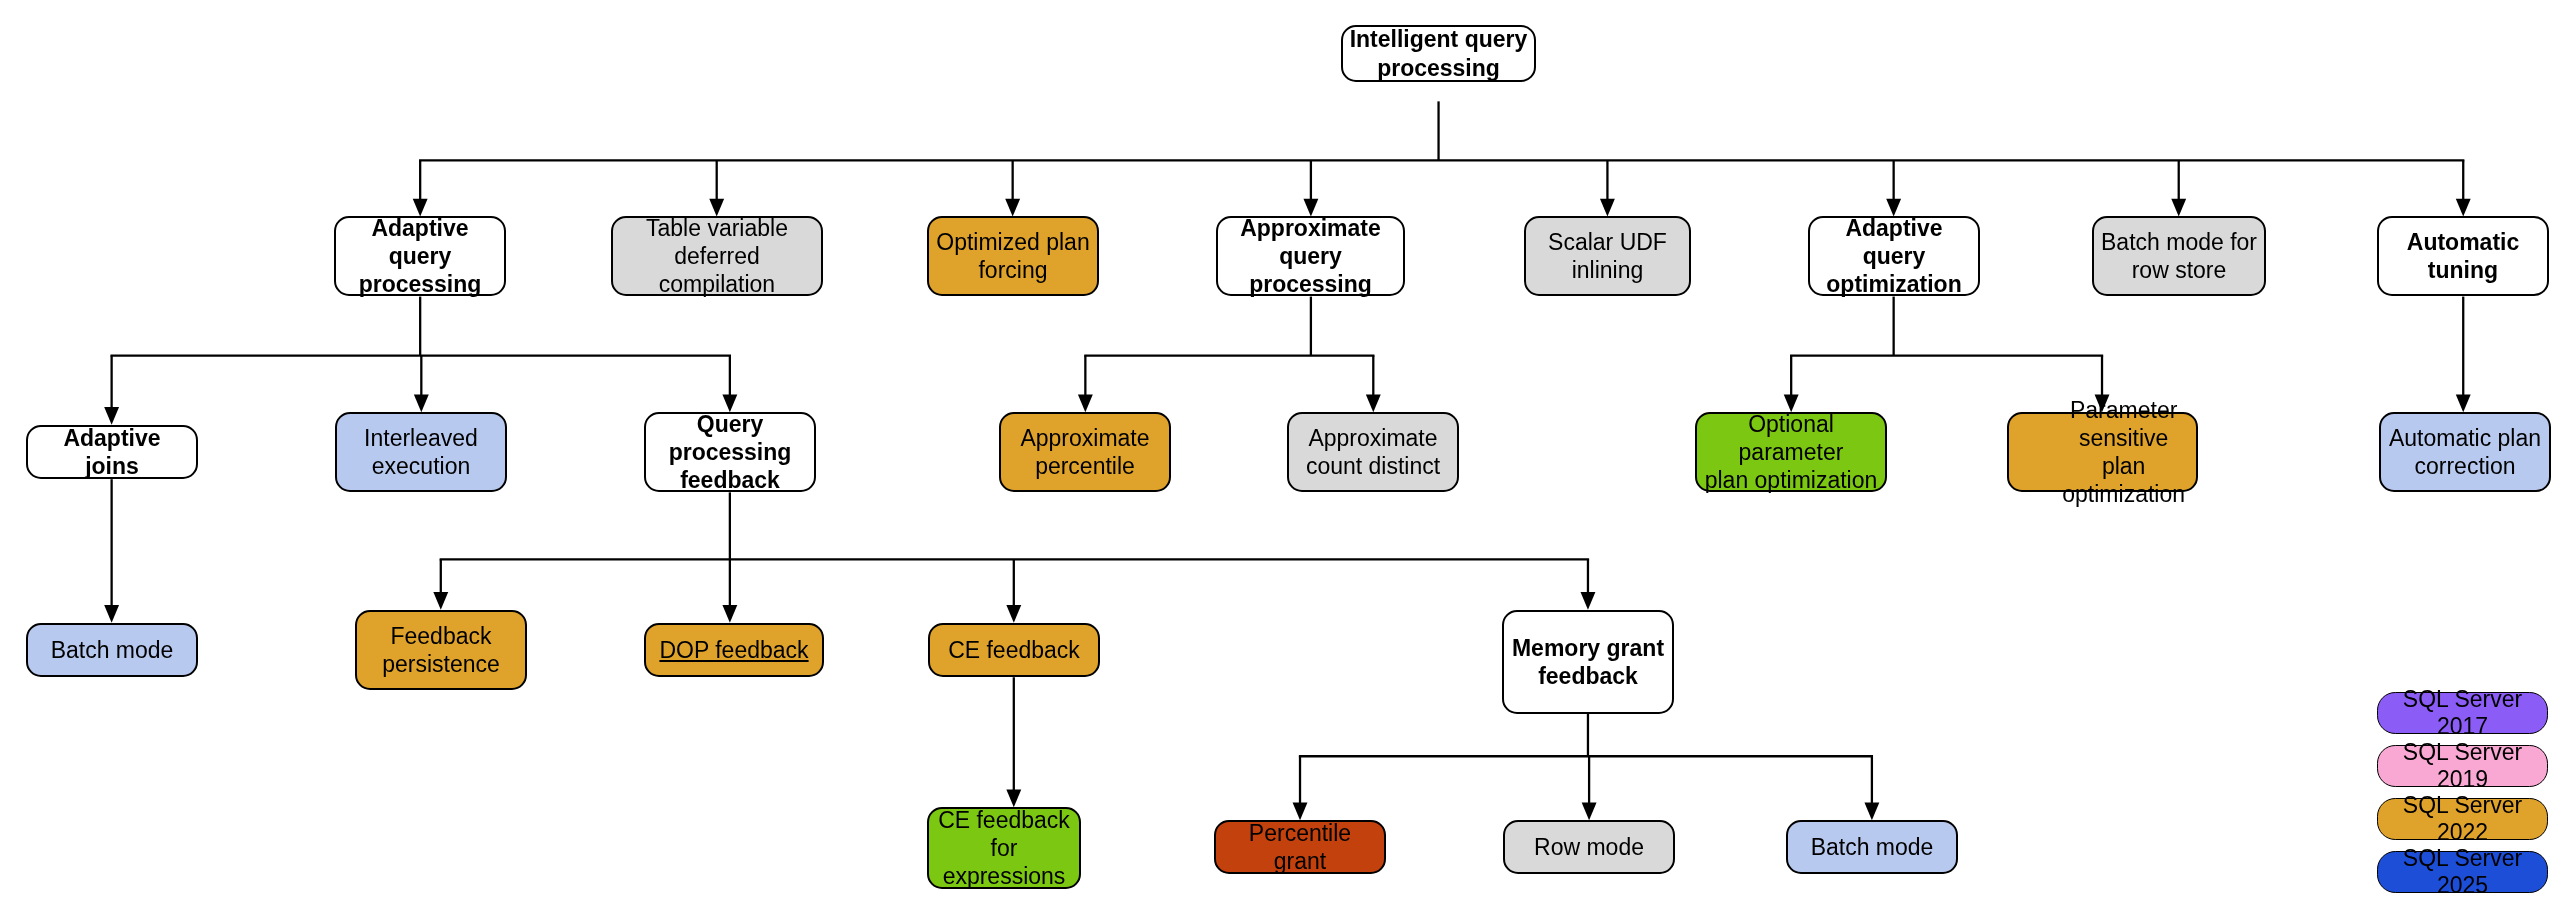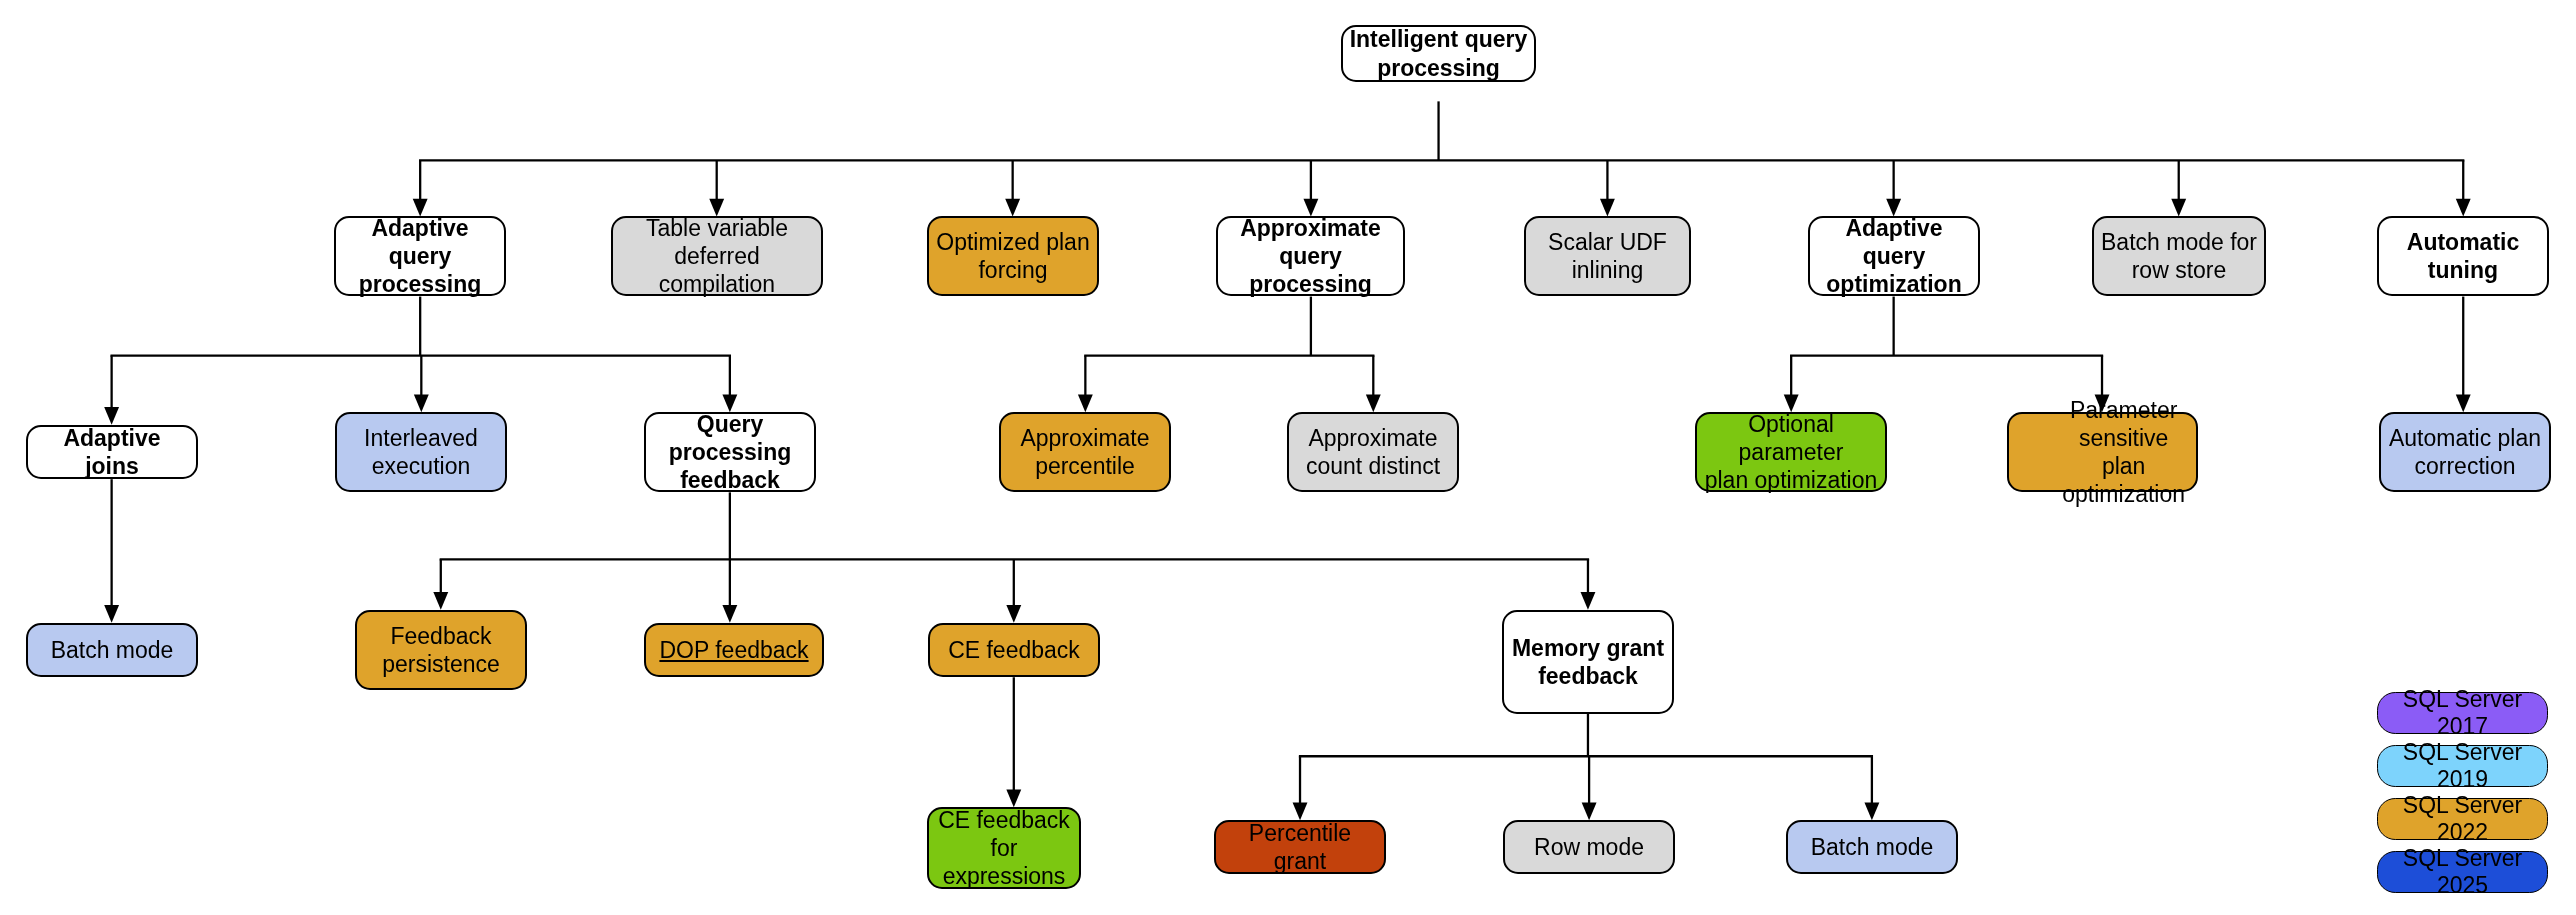--- a/index.html
+++ b/index.html
@@ -143,18 +143,18 @@
       <div class="node bold" style="left: 1502px; top: 610px; width: 172px; height: 104px; background: rgb(255, 255, 255);">Memory grant
 feedback</div>
       <div class="node" style="left: 927px; top: 807px; width: 154px; height: 82px; background: rgb(124, 199, 17);">CE feedback for
 expressions</div>
       <div class="node" style="left: 1214px; top: 820px; width: 172px; height: 54px; background: #c2410c;">Percentile grant</div>
       <div class="node" style="left: 1503px; top: 820px; width: 172px; height: 54px; background: rgb(217, 217, 217);">Row mode</div>
       <div class="node" style="left: 1786px; top: 820px; width: 172px; height: 54px; background: rgb(184, 201, 240);">Batch mode</div>
     </div>
   <div id="legend">
       <div class="legend-item" style="left: 2377px; top: 692px; width: 171px; height: 42px; background: #8b5cf6;">SQL Server 2017</div>
-      <div class="legend-item" style="left: 2377px; top: 745px; width: 171px; height: 42px; background: #7dd3fc;">SQL Server 2019</div>
+      <div class="legend-item" style="left: 2377px; top: 745px; width: 171px; height: 42px; background: #f9a8d4;">SQL Server 2019</div>
       <div class="legend-item" style="left: 2377px; top: 798px; width: 171px; height: 42px; background: rgb(223, 163, 43);">SQL Server 2022</div>
       <div class="legend-item" style="left: 2377px; top: 851px; width: 171px; height: 42px; background: #1d4ed8;">SQL Server 2025</div>
     </div>
 </div>
 
 
 </body></html>

